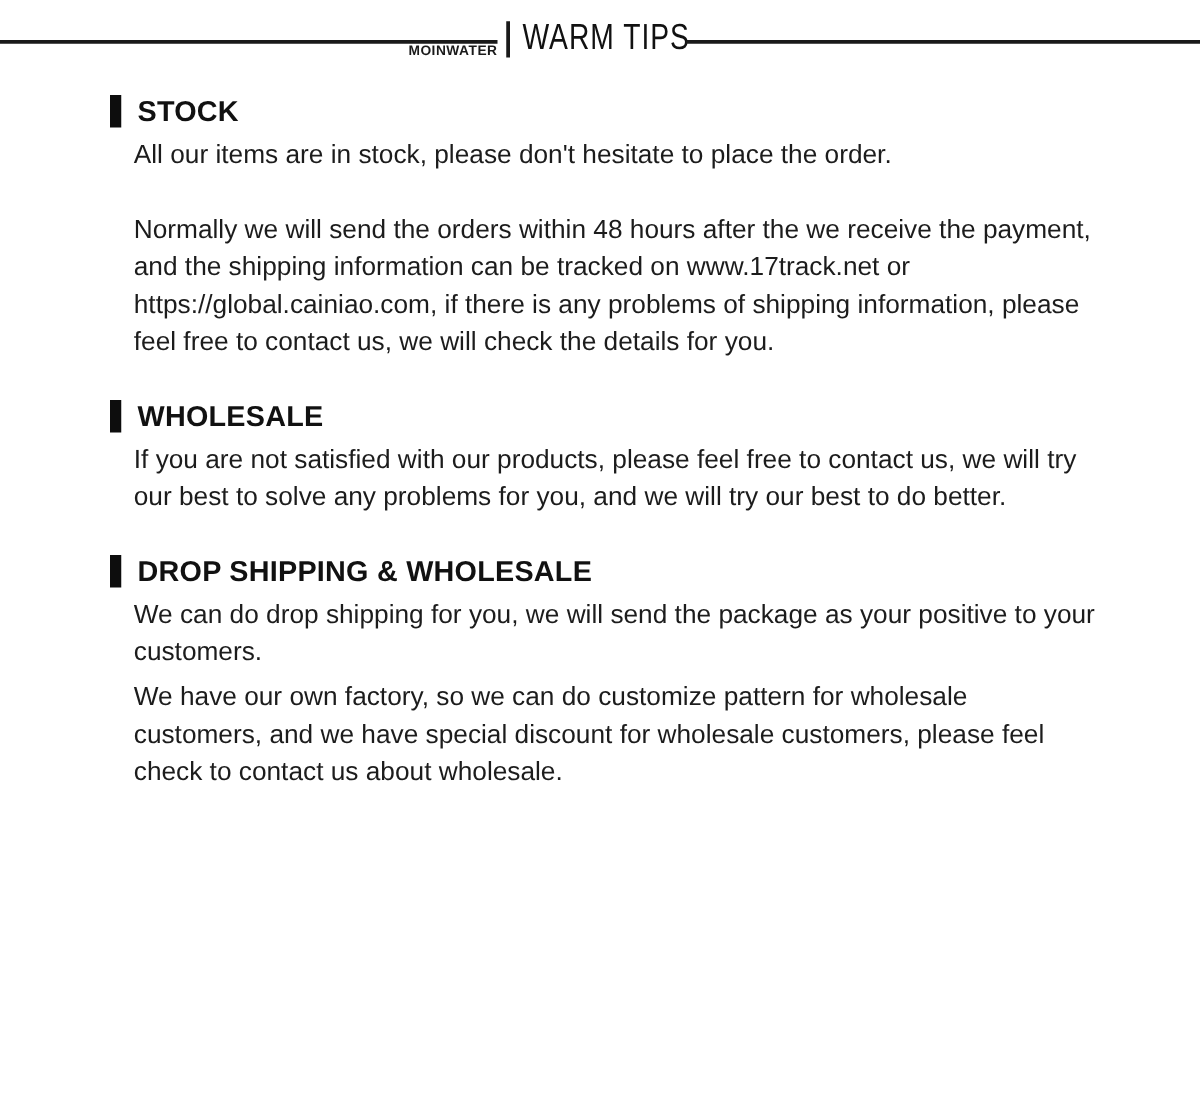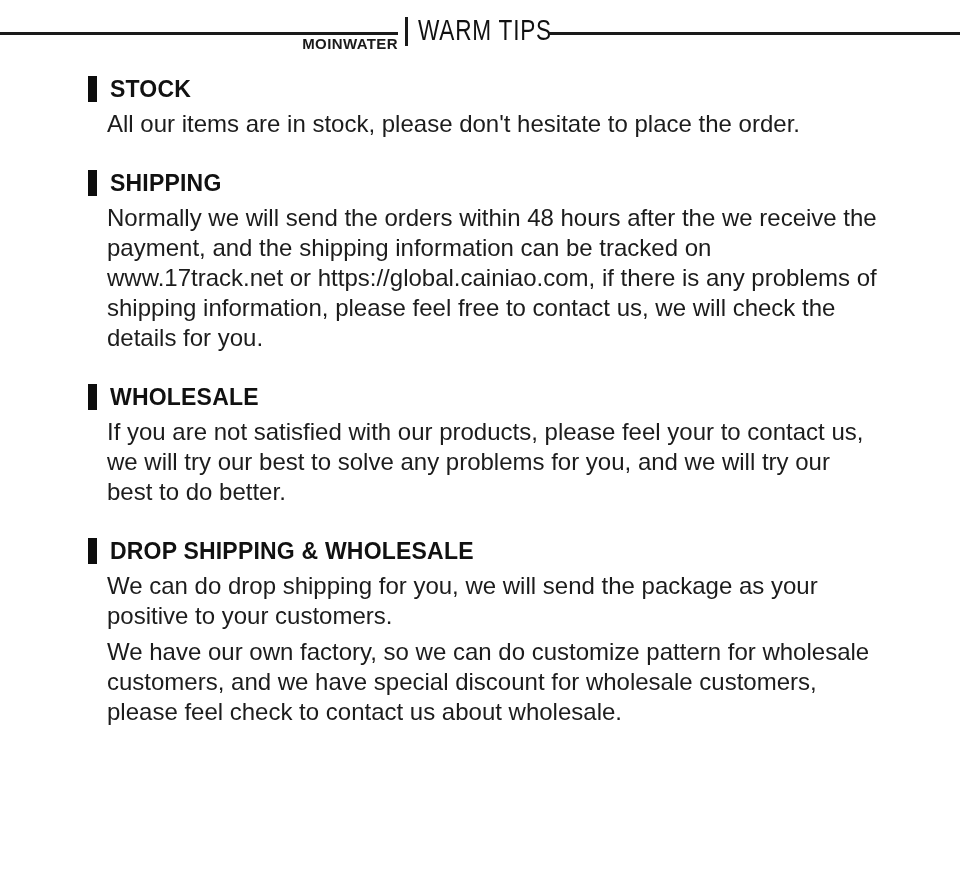--- a/index.html
+++ b/index.html
@@ -22,21 +22,21 @@
     background: #1a1a1a;
   }
   .rule-left { left: 0; width: 398px; }
   .rule-right { left: 549px; right: 0; }
   .brand {
     position: absolute;
     left: 0;
     top: 36px;
     width: 398px;
     text-align: right;
-    font-size: 15px;
+    font-size: 11px;
     font-weight: 700;
     letter-spacing: 0.4px;
     line-height: 1;
     color: #1a1a1a;
   }
   .vdivider {
     position: absolute;
     left: 405px;
     top: 17px;
     width: 3px;
@@ -77,21 +77,21 @@
     margin: 0;
     font-size: 23px;
     font-weight: 700;
     letter-spacing: 0.2px;
     color: #111111;
     white-space: nowrap;
   }
   .section p {
     margin: 6px 0 0 19px;
     max-width: 770px;
-    font-size: 24px;
+    font-size: 21px;
     line-height: 30px;
     color: #1c1c1c;
   }
 </style>
 </head>
 <body>
 
 <div class="page">
 
   <div class="header">
@@ -106,33 +106,29 @@
 
     <div class="section">
       <div class="heading-row">
         <span class="marker"></span>
         <h2>STOCK</h2>
       </div>
       <p>All our items are in stock, please don't hesitate to place the order.</p>
     </div>
 
     <div class="section">
-      <div class="heading-row">
-        <span class="marker"></span>
-        <h2>SHIPPING</h2>
-      </div>
       <p>Normally we will send the orders within 48 hours after the we receive the payment, and the shipping information can be tracked on www.17track.net or https://global.cainiao.com, if there is any problems of shipping information, please feel free to contact us, we will check the details for you.</p>
     </div>
 
     <div class="section">
       <div class="heading-row">
         <span class="marker"></span>
         <h2>WHOLESALE</h2>
       </div>
-      <p>If you are not satisfied with our products, please feel your to contact us, we will try our best to solve any problems for you, and we will try our best to do better.</p>
+      <p>If you are not satisfied with our products, please feel free to contact us, we will try our best to solve any problems for you, and we will try our best to do better.</p>
     </div>
 
     <div class="section">
       <div class="heading-row">
         <span class="marker"></span>
         <h2>DROP SHIPPING &amp; WHOLESALE</h2>
       </div>
       <p>We can do drop shipping for you, we will send the package as your positive to your customers.</p>
       <p>We have our own factory, so we can do customize pattern for wholesale customers, and we have special discount for wholesale customers, please feel check to contact us about wholesale.</p>
     </div>

